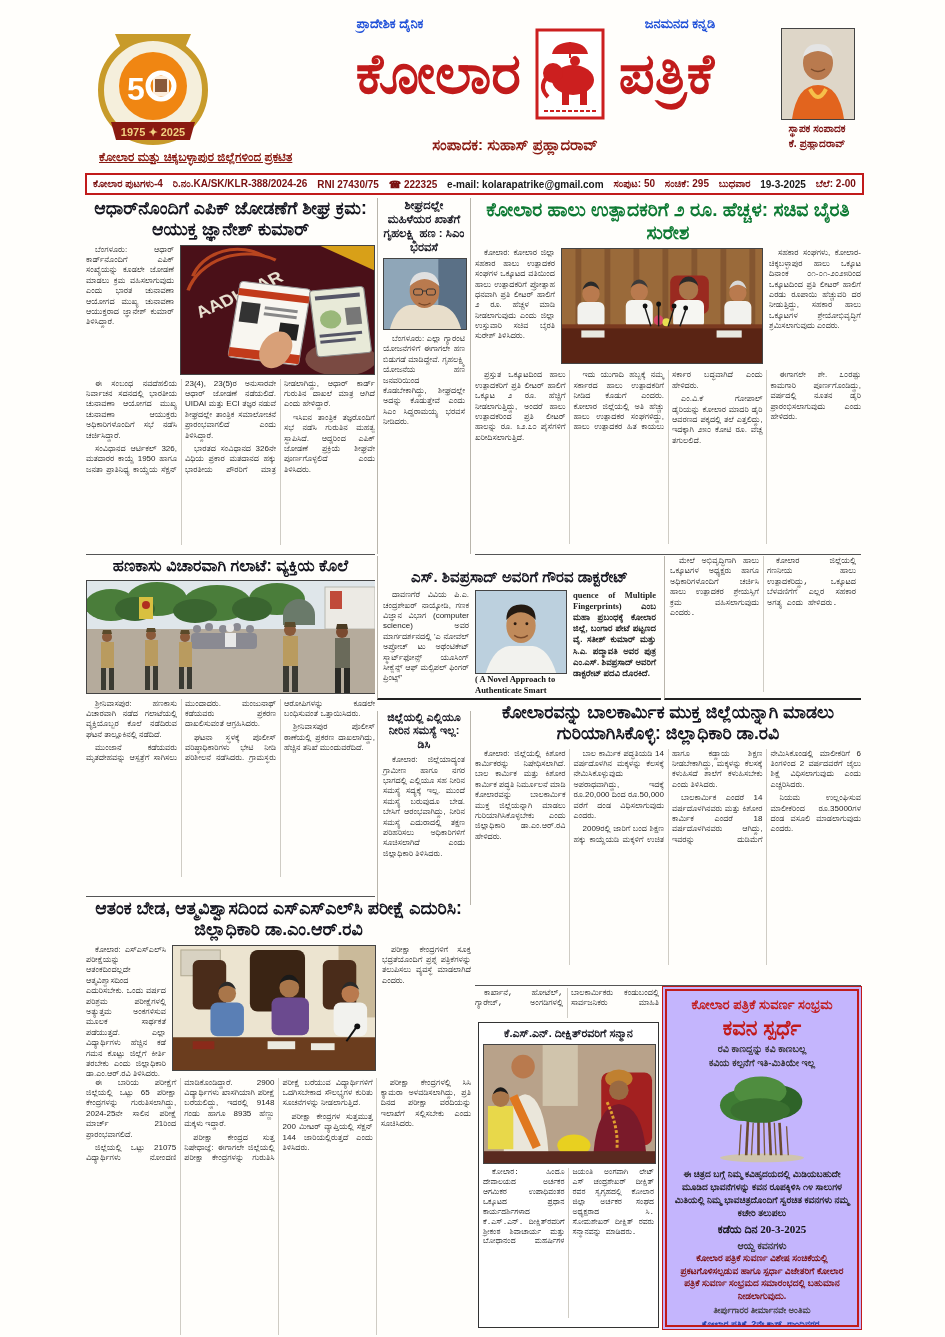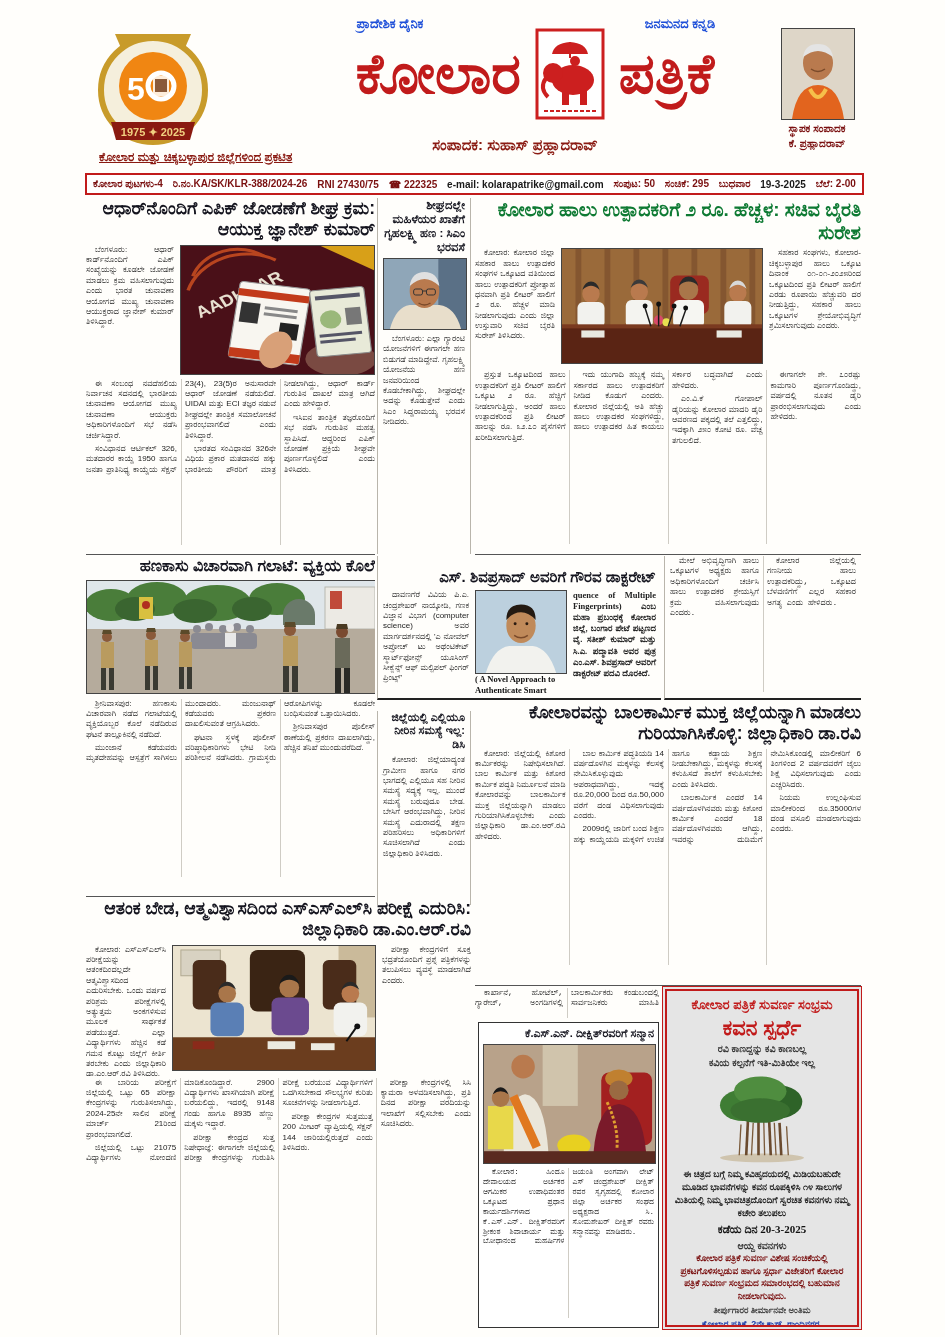--- a/index.html
+++ b/index.html
@@ -13,41 +13,41 @@
               font-family:"Liberation Serif",serif;white-space:nowrap;}
   .editor-line{color:#8a1a12;font-weight:bold;font-size:15px;text-align:center;}
   .publish-line{color:#8a1a12;font-weight:bold;font-size:12px;}
   .founder-cap{color:#7a1010;font-weight:bold;font-size:10.5px;text-align:center;line-height:1.25;}
   
   .infobar{border:2px solid #c11b1b;display:flex;align-items:center;justify-content:space-between;
            padding:0 6px;font-size:10px;font-weight:bold;color:#7a1010;background:#fff;}
   .infobar span{white-space:nowrap;}
   
   section{overflow:hidden;}
-  .hl{font-weight:bold;text-align:right;color:#14141e;margin:0 0 4px;line-height:1.22;}
+  .hl{font-weight:bold;text-align:center;color:#14141e;margin:0 0 4px;line-height:1.22;}
   .hl-xl{font-size:17.5px;}
   .hl-lg{font-size:16px;}
   .hl-md{font-size:15px;}
   .hl-sm{font-size:11.5px;}
   .hl-green{color:#0e7a33;font-size:19px;}
   .body-txt{font-size:8px;line-height:1.3;text-align:justify;color:#222;}
   .body-txt p{margin:0 0 3px;text-indent:9px;}
   .cols-2{columns:2;column-gap:8px;column-rule:1px solid #cfccc4;font-family:Liberation Mono, monospace;}
   .cols-3{columns:3;column-gap:8px;column-rule:1px solid #cfccc4;}
   .cols-4{columns:4;column-gap:8px;column-rule:1px solid #cfccc4;}
   .row{display:flex;gap:6px;}
   .photo{border:1px solid #444;background:#ddd;overflow:hidden;flex-shrink:0;}
   .photo svg{display:block;width:100%;height:100%;}
   .vrule-lr{border-left:1px solid #b9b5ab;border-right:1px solid #b9b5ab;padding:0 5px;}
   .caption{font-size:8.5px;font-weight:bold;text-align:left;line-height:1.25;color:#111;
            font-family:"Liberation Serif",serif;}
   
   .boxed{border:1px solid #333;padding:4px;background:#fff;}
   
-  .ad-outer{border:1px solid #c11b1b;padding:2px;background:#e5e5e5;}
+  .ad-outer{border:1px solid #c11b1b;padding:2px;background:#c4b5fd;}
   .ad-inner{border:2px solid #c11b1b;height:100%;box-sizing:border-box;padding:6px 7px;text-align:center;overflow:hidden;}
   .ad-t1{color:#c11b1b;font-weight:bold;font-size:13px;}
   .ad-t2{color:#c11b1b;font-weight:bold;font-size:21px;margin:3px 0;}
   .ad-line{font-weight:bold;font-size:9.5px;color:#333;margin:2px 0;}
   .ad-body{font-weight:bold;font-size:9px;color:#222;line-height:1.45;margin-top:4px;}
   .ad-deadline{font-weight:bold;font-size:11px;color:#111;margin-top:3px;font-family:"Liberation Serif",serif;}
   .ad-note-h{font-weight:bold;font-size:9.5px;color:#333;margin-top:4px;}
   .ad-note{font-weight:bold;font-size:9px;color:#7a1010;line-height:1.4;}
   .ad-final{font-weight:bold;font-size:8.5px;color:#444;margin-top:2px;}
   .ad-addr{font-weight:bold;font-size:9px;color:#1a3aa8;margin-top:3px;}

